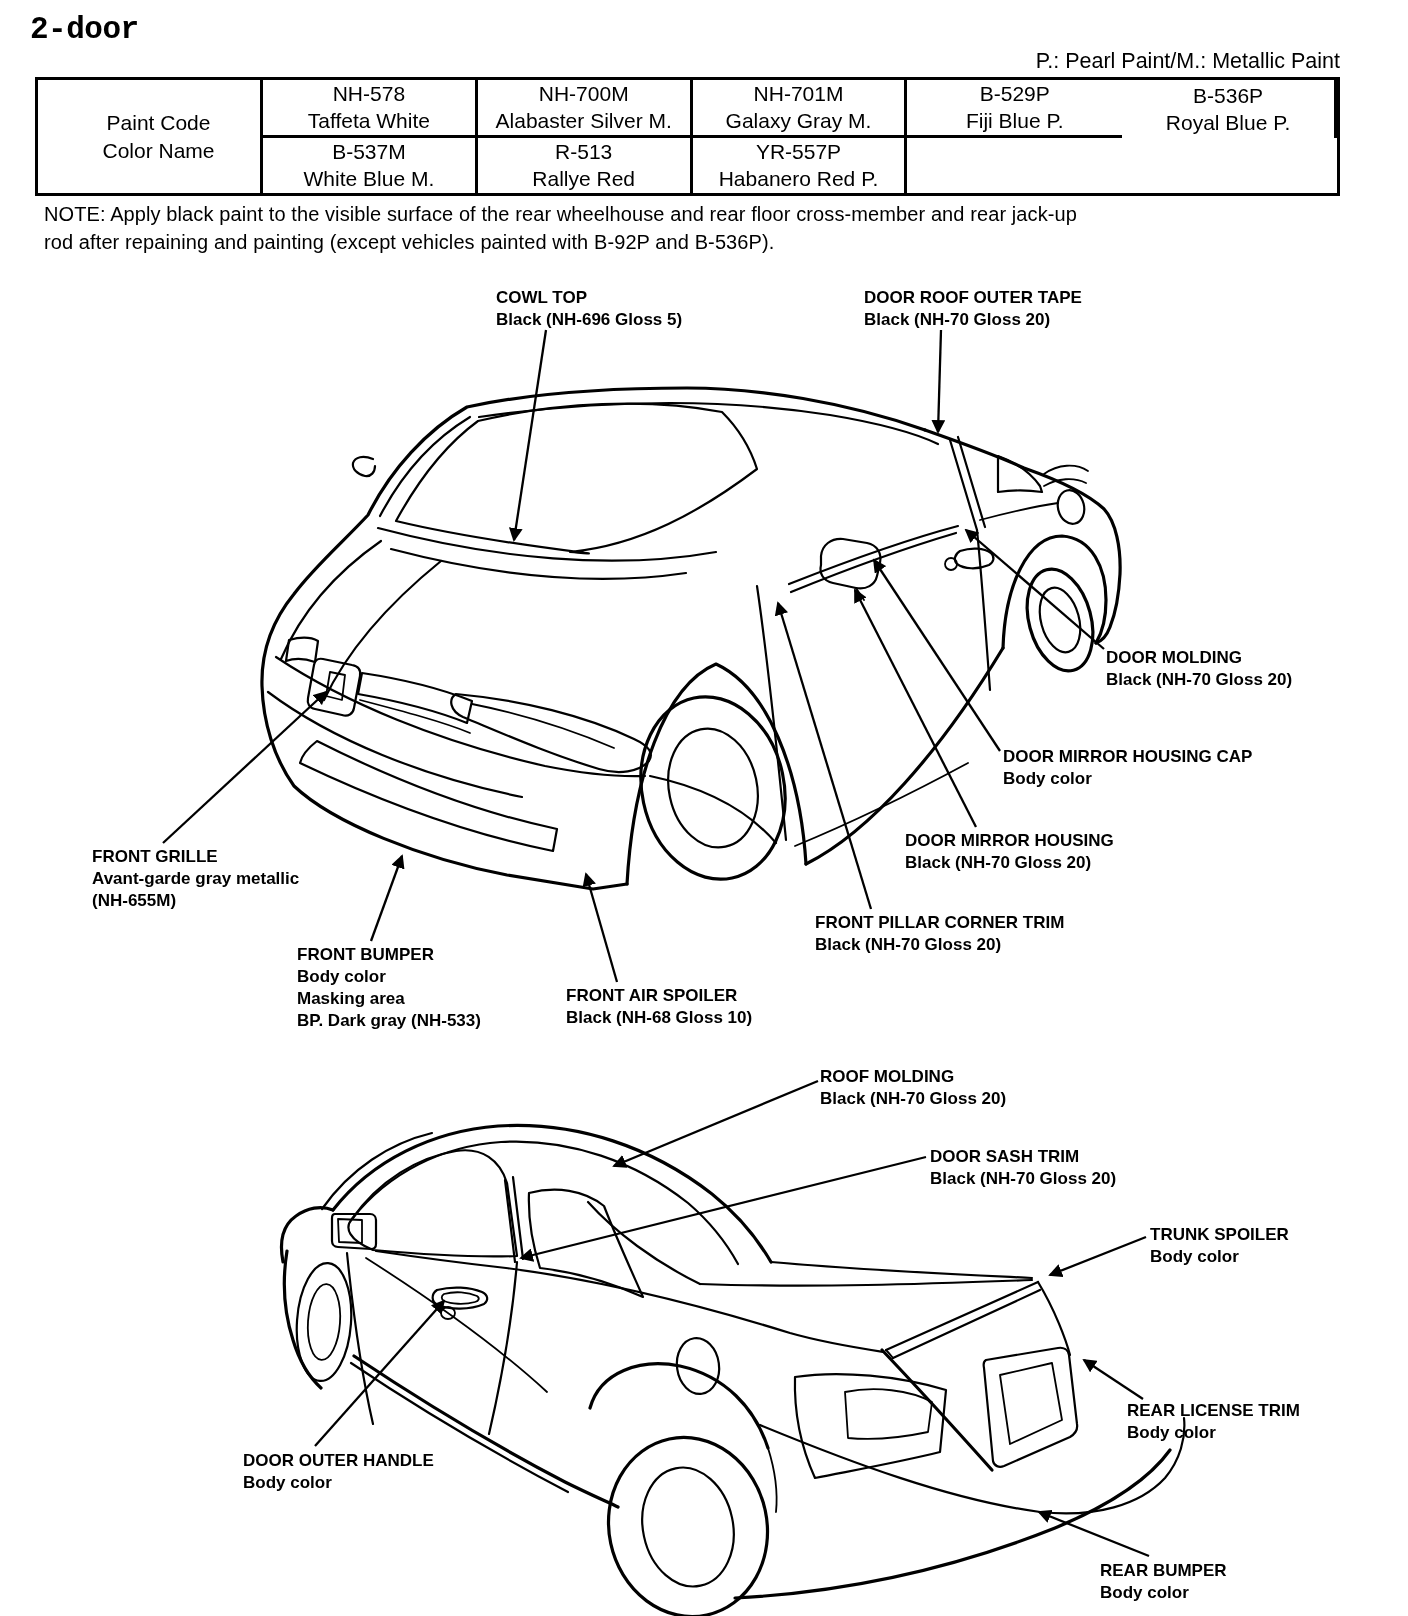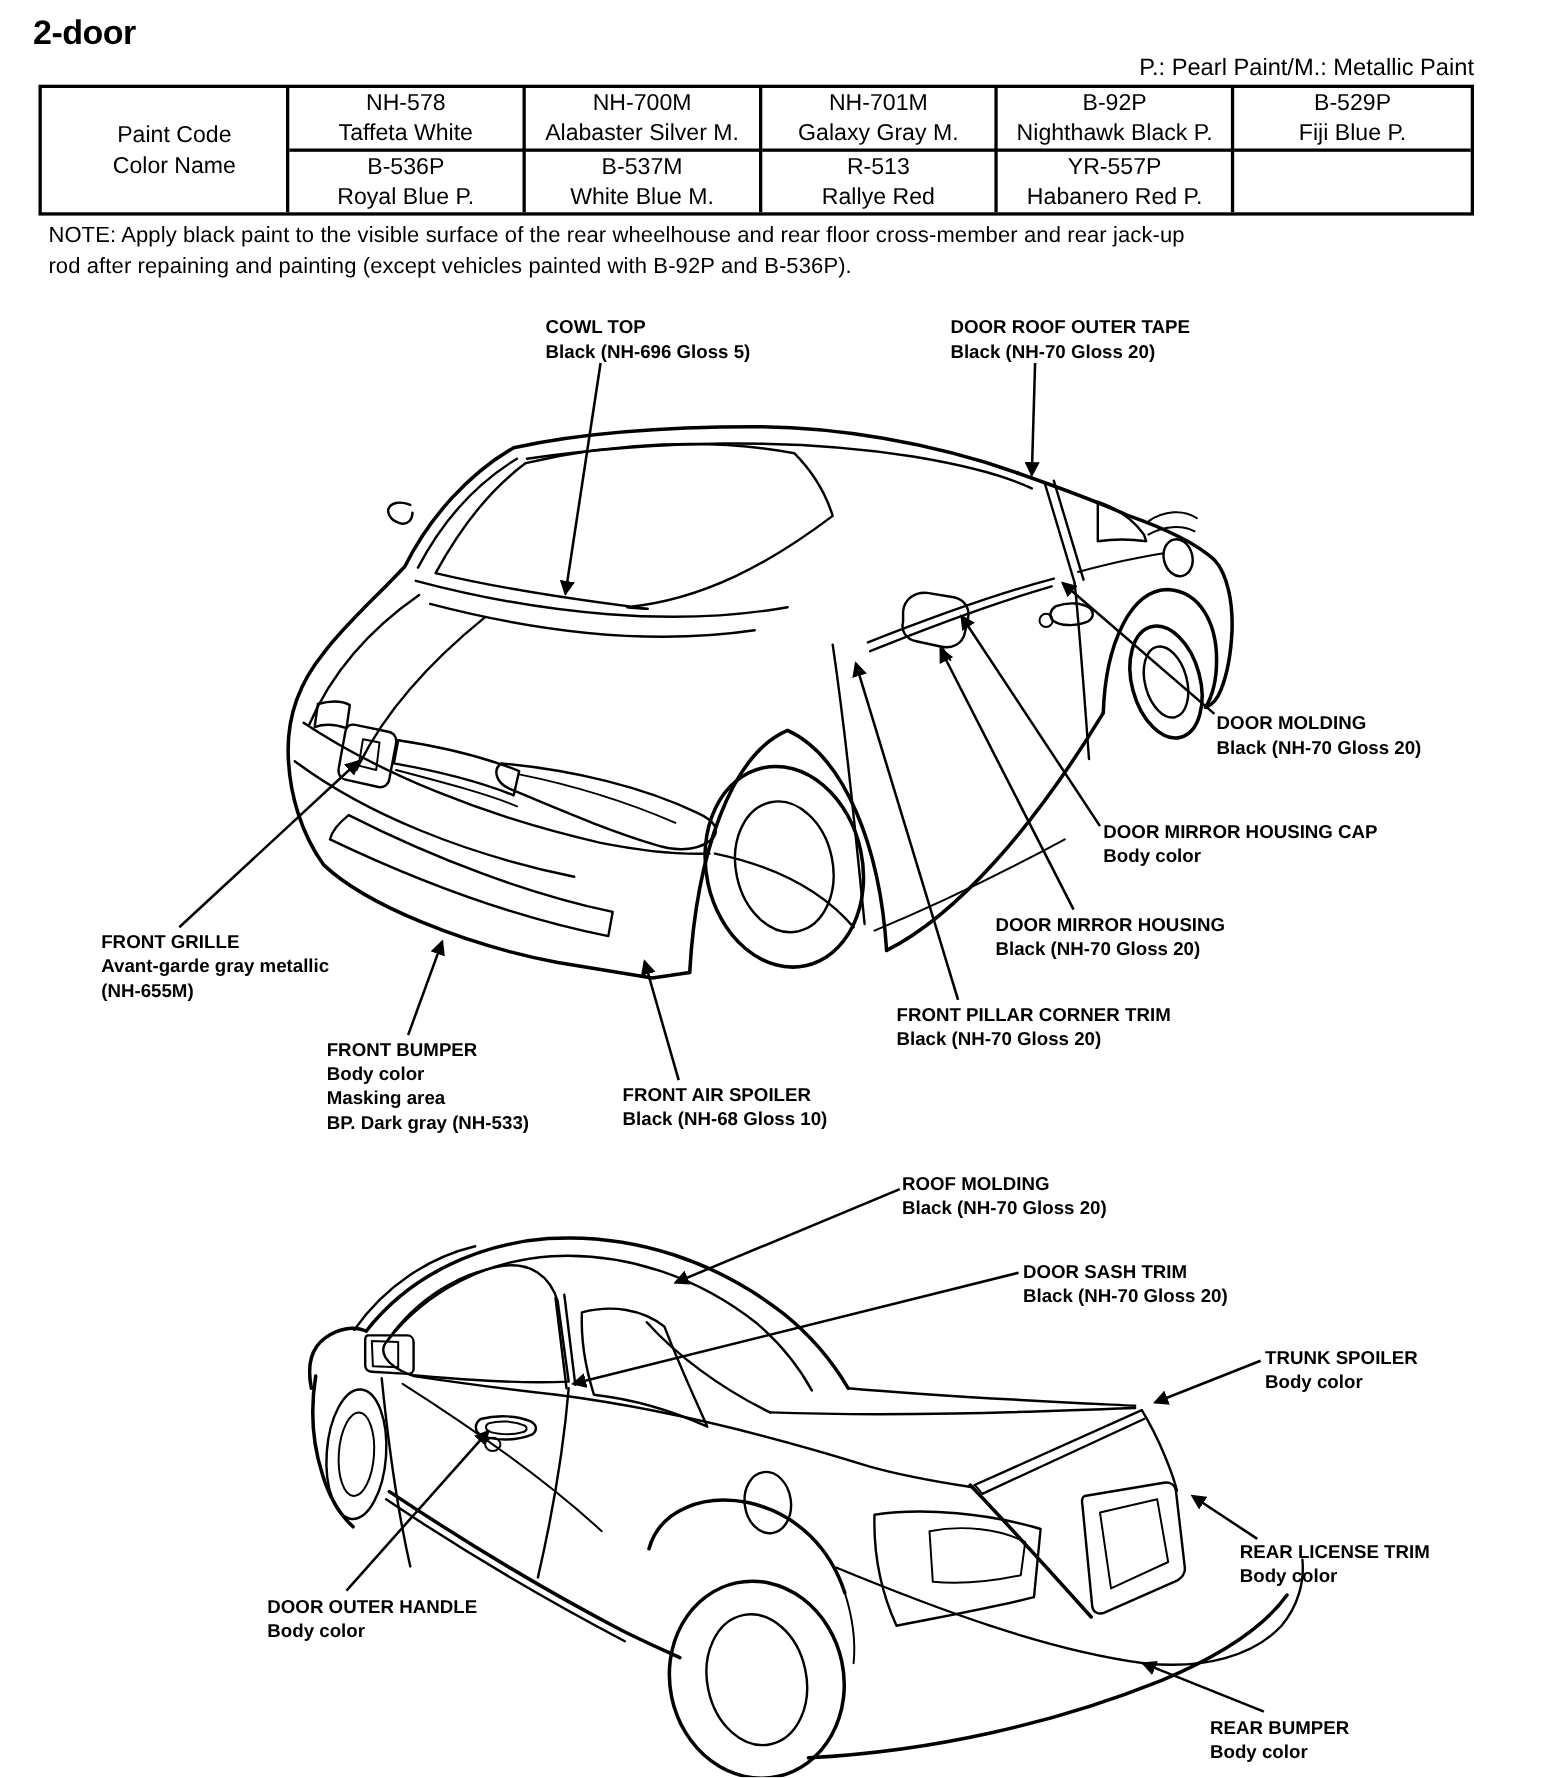--- a/index.html
+++ b/index.html
@@ -1,18 +1,18 @@
 <!DOCTYPE html>
 <html><head>
 <meta charset="utf-8">
 <style>
   html,body{margin:0;padding:0;background:#fff;}
   .page{position:relative;width:1408px;height:1616px;background:#ffffff;overflow:hidden;
         font-family:"Liberation Sans","DejaVu Sans",sans-serif;color:#000;}
-  .title{position:absolute;left:30px;top:12px;font-size:31px;font-weight:bold;letter-spacing:-0.5px;}
+  .title{position:absolute;left:30px;top:12px;font-size:31px;font-weight:bold;letter-spacing:-0.5px;font-family:Liberation Mono, monospace;}
   .legend{position:absolute;right:68px;top:49px;font-size:21.5px;}
   .paint-table{position:absolute;left:35px;top:77px;width:1305px;height:119px;
 ardisplay:grid;display:grid;grid-template-columns:225px repeat(5,1fr);grid-template-rows:1fr 1fr;
         border:3px solid #000;box-sizing:border-box;font-size:21px;}
   .pt-cell{display:flex;flex-direction:column;align-items:center;justify-content:center;
         line-height:1.3;box-sizing:border-box;text-align:center;}
   .pt-head{grid-row:1/3;border-right:3px solid #000;padding-left:19px;}
   .br{border-right:3px solid #000;}
   .bb{border-bottom:3px solid #000;}
   .note{position:absolute;left:44px;top:200px;width:1352px;font-size:20px;line-height:1.42;
@@ -42,24 +42,20 @@
       <div>Taffeta White</div>
     </div>
     <div class="pt-cell br bb">
       <div>NH-700M</div>
       <div>Alabaster Silver M.</div>
     </div>
     <div class="pt-cell br bb">
       <div>NH-701M</div>
       <div>Galaxy Gray M.</div>
     </div>
-    <div class="pt-cell br bb">
-      <div>B-92P</div>
-      <div>Nighthawk Black P.</div>
-    </div>
     <div class="pt-cell bb">
       <div>B-529P</div>
       <div>Fiji Blue P.</div>
     </div>
     <div class="pt-cell br">
       <div>B-536P</div>
       <div>Royal Blue P.</div>
     </div>
     <div class="pt-cell br">
       <div>B-537M</div>

